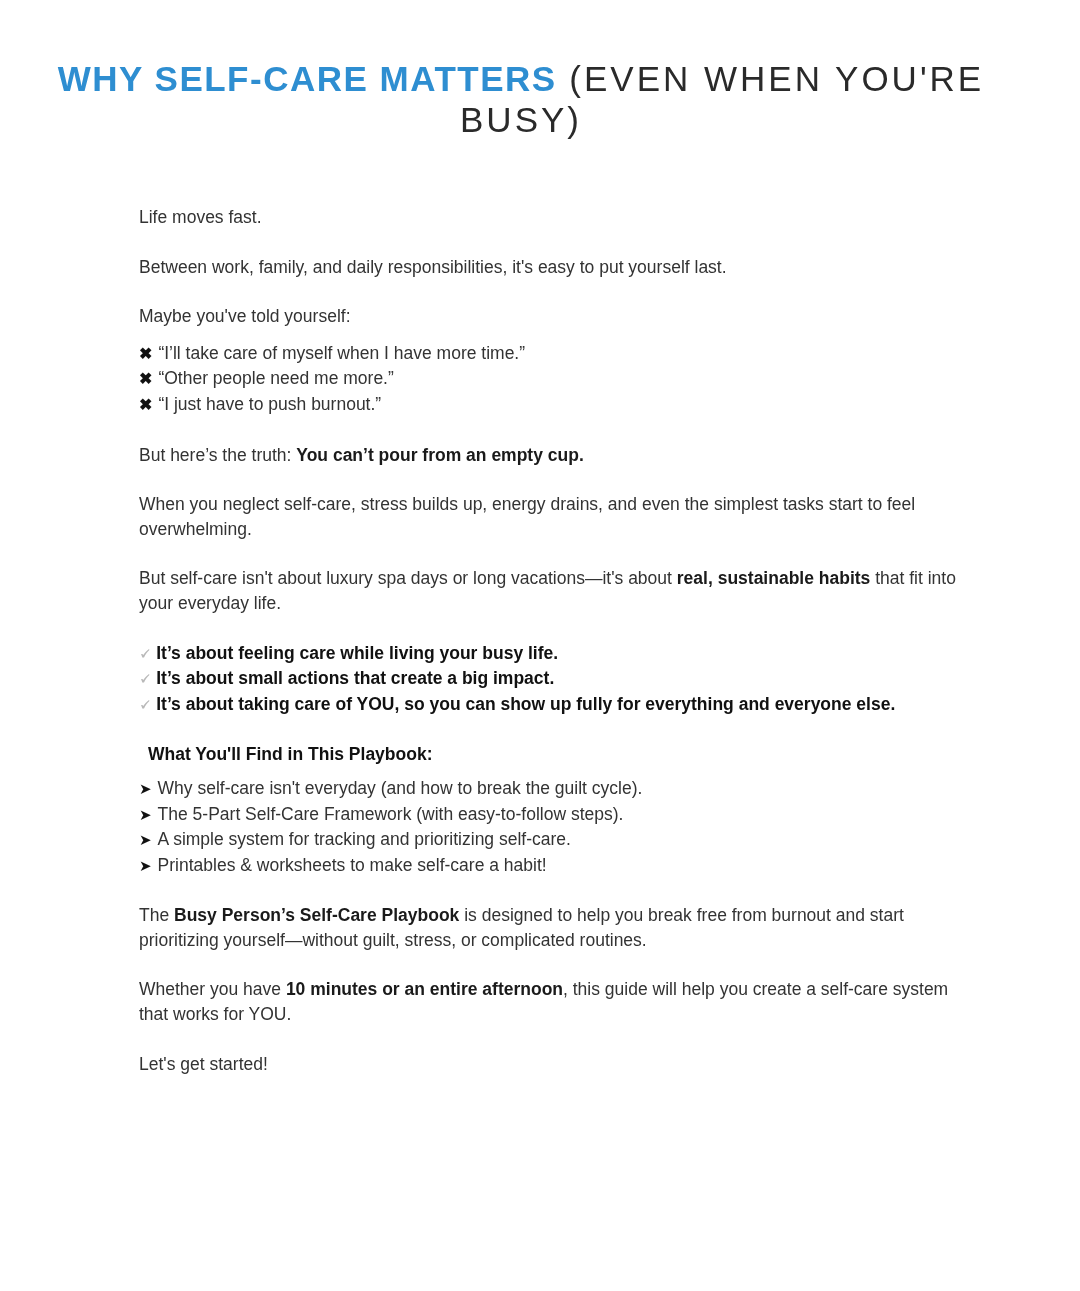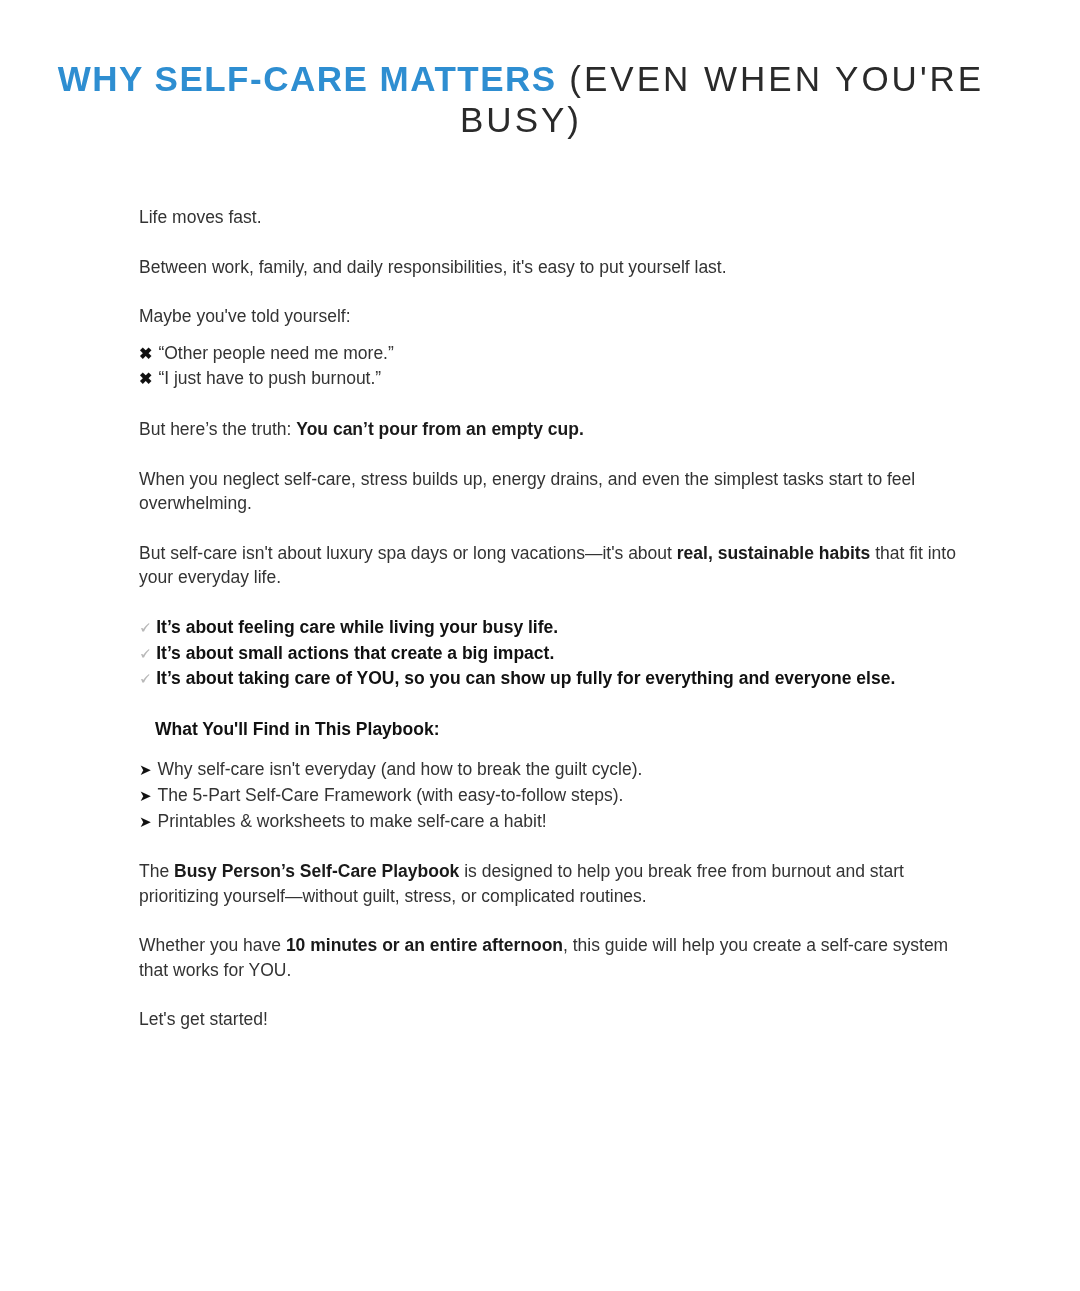--- a/index.html
+++ b/index.html
@@ -102,60 +102,62 @@
   }
 
   .group { margin-bottom: 25px; }
   .group:last-child { margin-bottom: 0; }
 
   .heading-sub {
     font-size: 17.5px;
     line-height: 24.6px;
     font-weight: 700;
     color: #111111;
-    margin: 16px;
+    margin: 9px;
   }
 </style>
 </head>
 <body>
 
 <div class="page">
 
   <div class="title-block">
     <h1 class="title-line"><span class="title-strong">WHY SELF-CARE MATTERS</span><span class="title-rest"> (EVEN WHEN YOU'RE BUSY)</span></h1>
   </div>
 
   <div class="content">
 
     <p class="para">Life moves fast.</p>
 
     <p class="para">Between work, family, and daily responsibilities, it's easy to put yourself last.</p>
 
     <div class="group">
       <p class="para tight">Maybe you've told yourself:</p>
+      <div class="row"><span class="glyph glyph-x">✖</span><span>“I’ll take care of myself when I have more time.”</span></div>
       <div class="row"><span class="glyph glyph-x">✖</span><span>“Other people need me more.”</span></div>
       <div class="row"><span class="glyph glyph-x">✖</span><span>“I just have to push burnout.”</span></div>
     </div>
 
     <p class="para"><span>But here’s the truth: </span><span class="bold">You can’t pour from an empty cup.</span></p>
 
     <p class="para">When you neglect self-care, stress builds up, energy drains, and even the simplest tasks start to feel overwhelming.</p>
 
     <p class="para"><span>But self-care isn't about luxury spa days or long vacations—it's about </span><span class="bold">real, sustainable habits</span><span> that fit into your everyday life.</span></p>
 
     <div class="group">
       <div class="row row-bold"><span class="glyph glyph-check">🗸</span><span>It’s about feeling care while living your busy life.</span></div>
       <div class="row row-bold"><span class="glyph glyph-check">🗸</span><span>It’s about small actions that create a big impact.</span></div>
       <div class="row row-bold"><span class="glyph glyph-check">🗸</span><span>It’s about taking care of YOU, so you can show up fully for everything and everyone else.</span></div>
     </div>
 
     <div class="group">
       <p class="heading-sub">What You'll Find in This Playbook:</p>
       <div class="row"><span class="glyph glyph-arrow">➤</span><span>Why self-care isn't everyday (and how to break the guilt cycle).</span></div>
       <div class="row"><span class="glyph glyph-arrow">➤</span><span>The 5-Part Self-Care Framework (with easy-to-follow steps).</span></div>
+      <div class="row"><span class="glyph glyph-arrow">➤</span><span>A simple system for tracking and prioritizing self-care.</span></div>
       <div class="row"><span class="glyph glyph-arrow">➤</span><span>Printables &amp; worksheets to make self-care a habit!</span></div>
     </div>
 
     <p class="para"><span>The </span><span class="bold">Busy Person’s Self-Care Playbook</span><span> is designed to help you break free from burnout and start prioritizing yourself—without guilt, stress, or complicated routines.</span></p>
 
     <p class="para"><span>Whether you have </span><span class="bold">10 minutes or an entire afternoon</span><span>, this guide will help you create a self-care system that works for YOU.</span></p>
 
     <p class="para">Let's get started!</p>
 
   </div>

